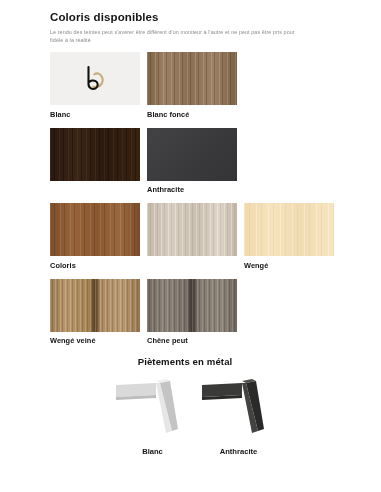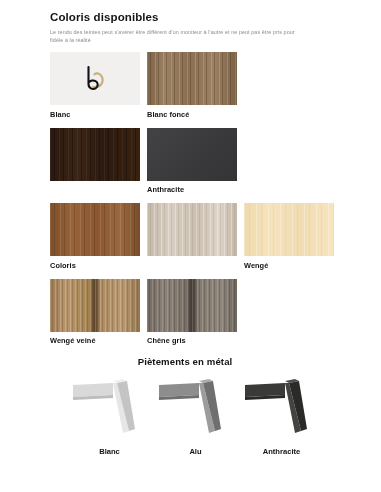--- a/index.html
+++ b/index.html
@@ -208,21 +208,21 @@
             linear-gradient(90deg,#9c7a54 0%,#b8976e 18%,#a3814f 44%,#5d452c 49%,#5d452c 51%,#ad8b62 56%,#b99a72 80%,#96754f 100%);"></div>
         </div>
         <div class="swatch-label">Wengé veiné</div>
       </div>
       <div class="swatch-cell">
         <div class="swatch-chip" style="background:#7c736a;">
           <div class="grain-v" style="background:
             repeating-linear-gradient(90deg, rgba(225,220,212,.20) 0px, rgba(225,220,212,.20) 1px, rgba(0,0,0,0) 1px, rgba(0,0,0,0) 2px, rgba(50,45,40,.26) 2px, rgba(50,45,40,.26) 3px, rgba(0,0,0,0) 3px, rgba(0,0,0,0) 5px),
             linear-gradient(90deg,#736a61 0%,#8b8278 20%,#796f66 44%,#443e38 49%,#443e38 51%,#847a70 57%,#8e857b 82%,#6e655c 100%);"></div>
         </div>
-        <div class="swatch-label">Chêne gris</div>
+        <div class="swatch-label">Chêne peut</div>
       </div>
       <div class="swatch-cell empty"></div>
     </div>
 
   </div>
 
   <div class="legs-section">
     <h2 class="legs-title">Piètements en métal</h2>
 
     <div class="legs-row">
@@ -231,30 +231,20 @@
         <svg class="leg-art" viewBox="0 0 86 66">
           <polygon points="6,12 46,10 46,22 6,24" fill="#d9d9d9"></polygon>
           <polygon points="6,24 46,22 46,25 6,27" fill="#bdbdbd"></polygon>
           <polygon points="46,8 56,6 60,8 50,10" fill="#efefef"></polygon>
           <polygon points="46,10 50,10 62,58 56,60" fill="#e6e6e6"></polygon>
           <polygon points="50,10 60,8 68,56 62,58" fill="#c4c4c4"></polygon>
         </svg>
         <div class="leg-label">Blanc</div>
       </div>
 
-      <div class="leg-cell">
-        <svg class="leg-art" viewBox="0 0 86 66">
-          <polygon points="6,12 46,10 46,22 6,24" fill="#8d8d8d"></polygon>
-          <polygon points="6,24 46,22 46,25 6,27" fill="#6f6f6f"></polygon>
-          <polygon points="46,8 56,6 60,8 50,10" fill="#ababab"></polygon>
-          <polygon points="46,10 50,10 62,58 56,60" fill="#9c9c9c"></polygon>
-          <polygon points="50,10 60,8 68,56 62,58" fill="#6f6f6f"></polygon>
-        </svg>
-        <div class="leg-label">Alu</div>
-      </div>
 
       <div class="leg-cell">
         <svg class="leg-art" viewBox="0 0 86 66">
           <polygon points="6,12 46,10 46,22 6,24" fill="#3a3a38"></polygon>
           <polygon points="6,24 46,22 46,25 6,27" fill="#2a2a28"></polygon>
           <polygon points="46,8 56,6 60,8 50,10" fill="#4e4e4c"></polygon>
           <polygon points="46,10 50,10 62,58 56,60" fill="#434341"></polygon>
           <polygon points="50,10 60,8 68,56 62,58" fill="#2a2a28"></polygon>
         </svg>
         <div class="leg-label">Anthracite</div>

